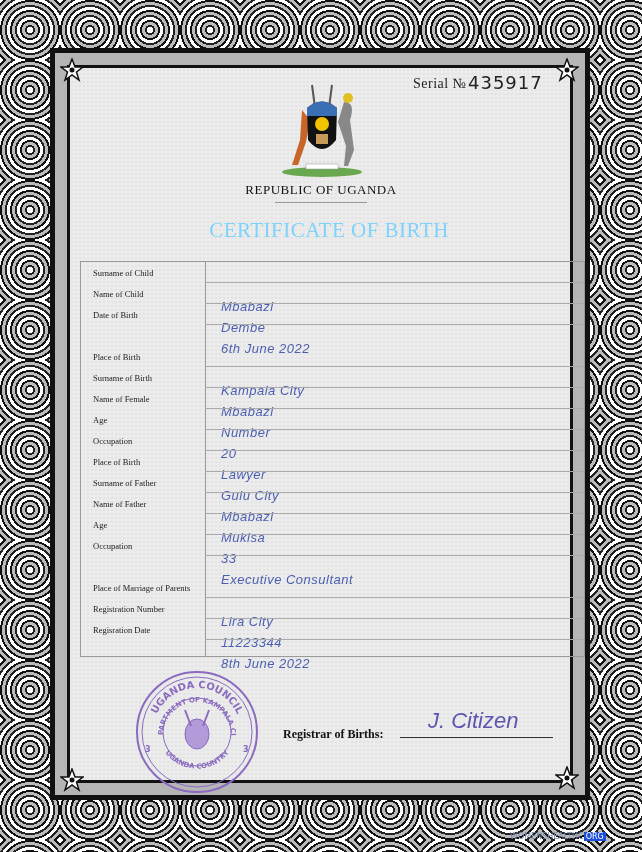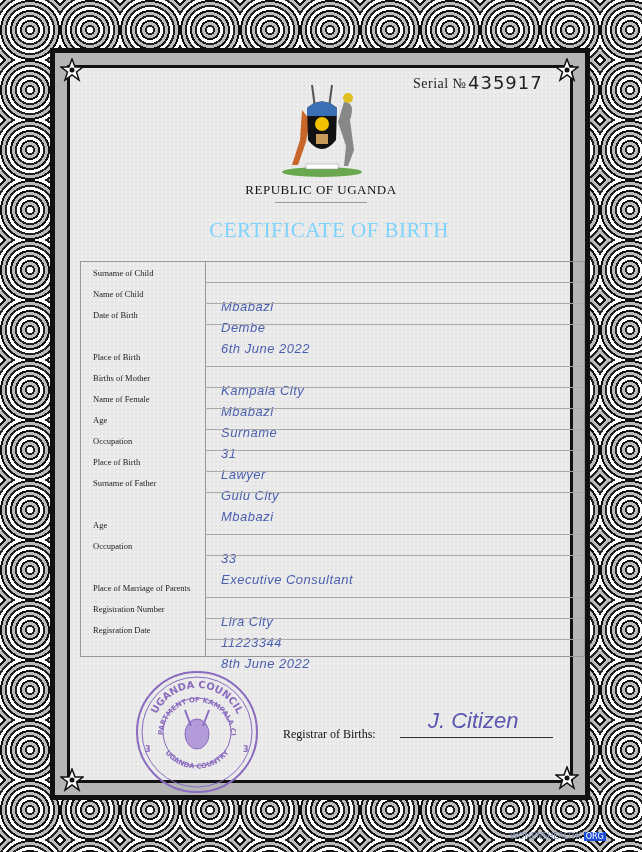--- a/index.html
+++ b/index.html
@@ -20,21 +20,21 @@
   .republic{position:absolute;left:0;width:642px;top:182px;text-align:center;font-size:13px;color:#111;letter-spacing:.5px;}
   .rule{position:absolute;left:275px;top:202px;width:92px;height:1px;background:#999;}
   .title{position:absolute;left:8px;width:642px;top:218px;text-align:center;font-size:21px;color:#7dd3fc;letter-spacing:.5px;}
   .table{position:absolute;left:80px;top:261px;width:505px;height:396px;border:1px solid #999;box-sizing:border-box;}
   .divider{position:absolute;left:124px;top:0;width:1px;height:100%;background:#999;}
   .row{position:absolute;left:0;width:100%;height:21px;}
   .row .lbl{position:absolute;left:12px;top:6px;font-size:8.5px;color:#222;}
   .row .val{position:absolute;left:140px;top:0px;font-family:Liberation Sans, sans-serif;font-size:13px;color:#4b5fb0;font-style:italic;letter-spacing:.5px;margin-top:37px;}
   .row .line{position:absolute;left:124px;right:0;bottom:0;height:1px;background:#aaa;}
   .seal{position:absolute;left:133px;top:670px;width:128px;height:124px;}
-  .registrar{position:absolute;left:283px;top:727px;font-size:12px;color:#111;}
+  .registrar{position:absolute;left:283px;top:727px;font-size:12px;color:#111;font-weight:bold;}
   .sig-line{position:absolute;left:400px;top:737px;width:153px;height:1px;background:#333;}
   .signature{position:absolute;left:428px;top:708px;font-family:Liberation Sans, sans-serif;font-style:italic;font-size:22px;color:#5b56b0;}
   .watermark{position:absolute;left:510px;top:832px;font-family:"DejaVu Sans",sans-serif;font-size:8px;color:#7a8aaa;}
   .watermark .org{background:#1d4ed8;color:#fff;padding:0 2px;}
 </style>
 </head>
 <body>
 
 <div class="frame-outer"></div>
 <div class="frame-band"></div>
@@ -96,47 +96,52 @@
       <span class="lbl">Date of Birth</span>
       <span class="val">6th June  2022</span>
       <span class="line"></span>
     </div>
   <div class="row" style="top:84px">
       <span class="lbl">Place of Birth</span>
       <span class="val">Kampala City</span>
       <span class="line"></span>
     </div>
   <div class="row" style="top:105px">
-      <span class="lbl">Births of Mother</span>
+      <span class="lbl">Surname of Birth</span>
       <span class="val">Mbabazi</span>
       <span class="line"></span>
     </div>
   <div class="row" style="top:126px">
       <span class="lbl">Name of Female</span>
-      <span class="val">Surname</span>
+      <span class="val">Number</span>
       <span class="line"></span>
     </div>
   <div class="row" style="top:147px">
       <span class="lbl">Age</span>
-      <span class="val">31</span>
+      <span class="val">20</span>
       <span class="line"></span>
     </div>
   <div class="row" style="top:168px">
       <span class="lbl">Occupation</span>
       <span class="val">Lawyer</span>
       <span class="line"></span>
     </div>
   <div class="row" style="top:189px">
       <span class="lbl">Place of Birth</span>
       <span class="val">Gulu City</span>
       <span class="line"></span>
     </div>
   <div class="row" style="top:210px">
       <span class="lbl">Surname of Father</span>
       <span class="val">Mbabazi</span>
+      <span class="line"></span>
+    </div>
+  <div class="row" style="top:231px">
+      <span class="lbl">Name of Father</span>
+      <span class="val">Mukisa</span>
       <span class="line"></span>
     </div>
   <div class="row" style="top:252px">
       <span class="lbl">Age</span>
       <span class="val">33</span>
       <span class="line"></span>
     </div>
   <div class="row" style="top:273px">
       <span class="lbl">Occupation</span>
       <span class="val">Executive Consultant</span>

